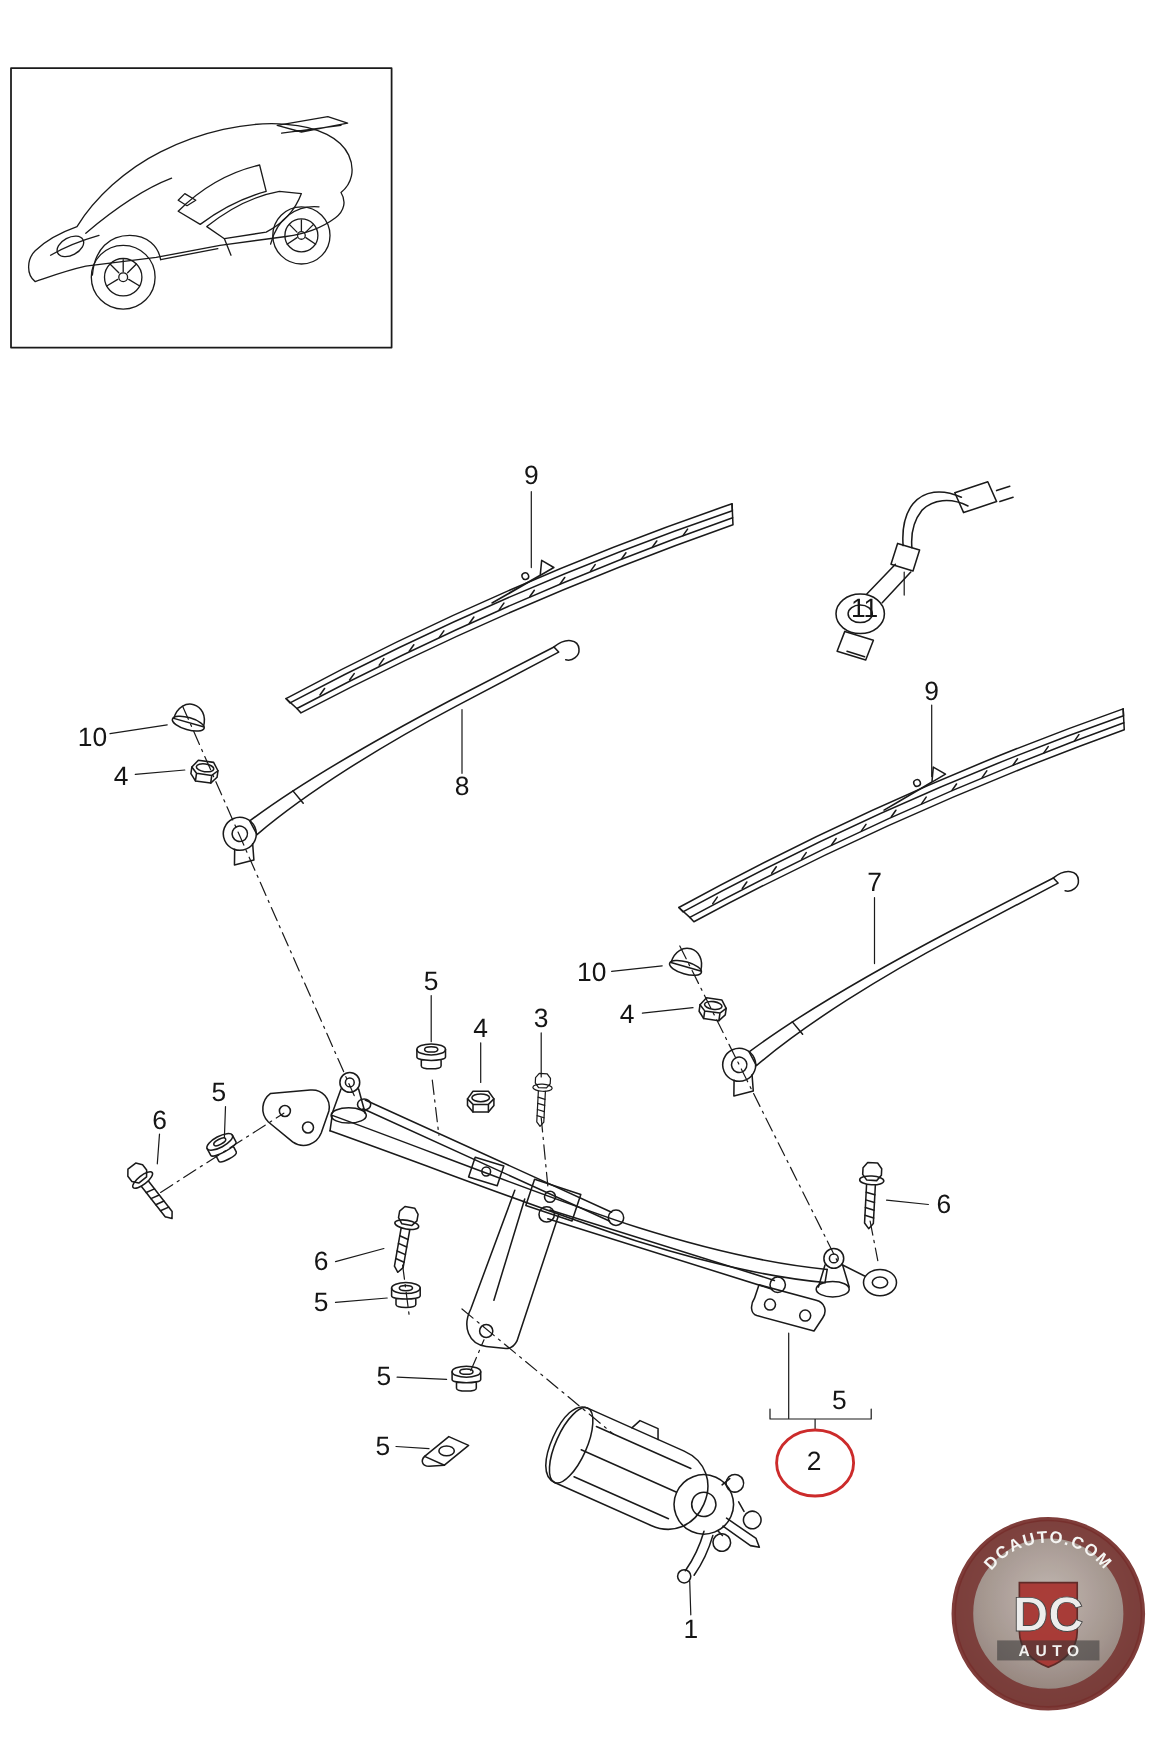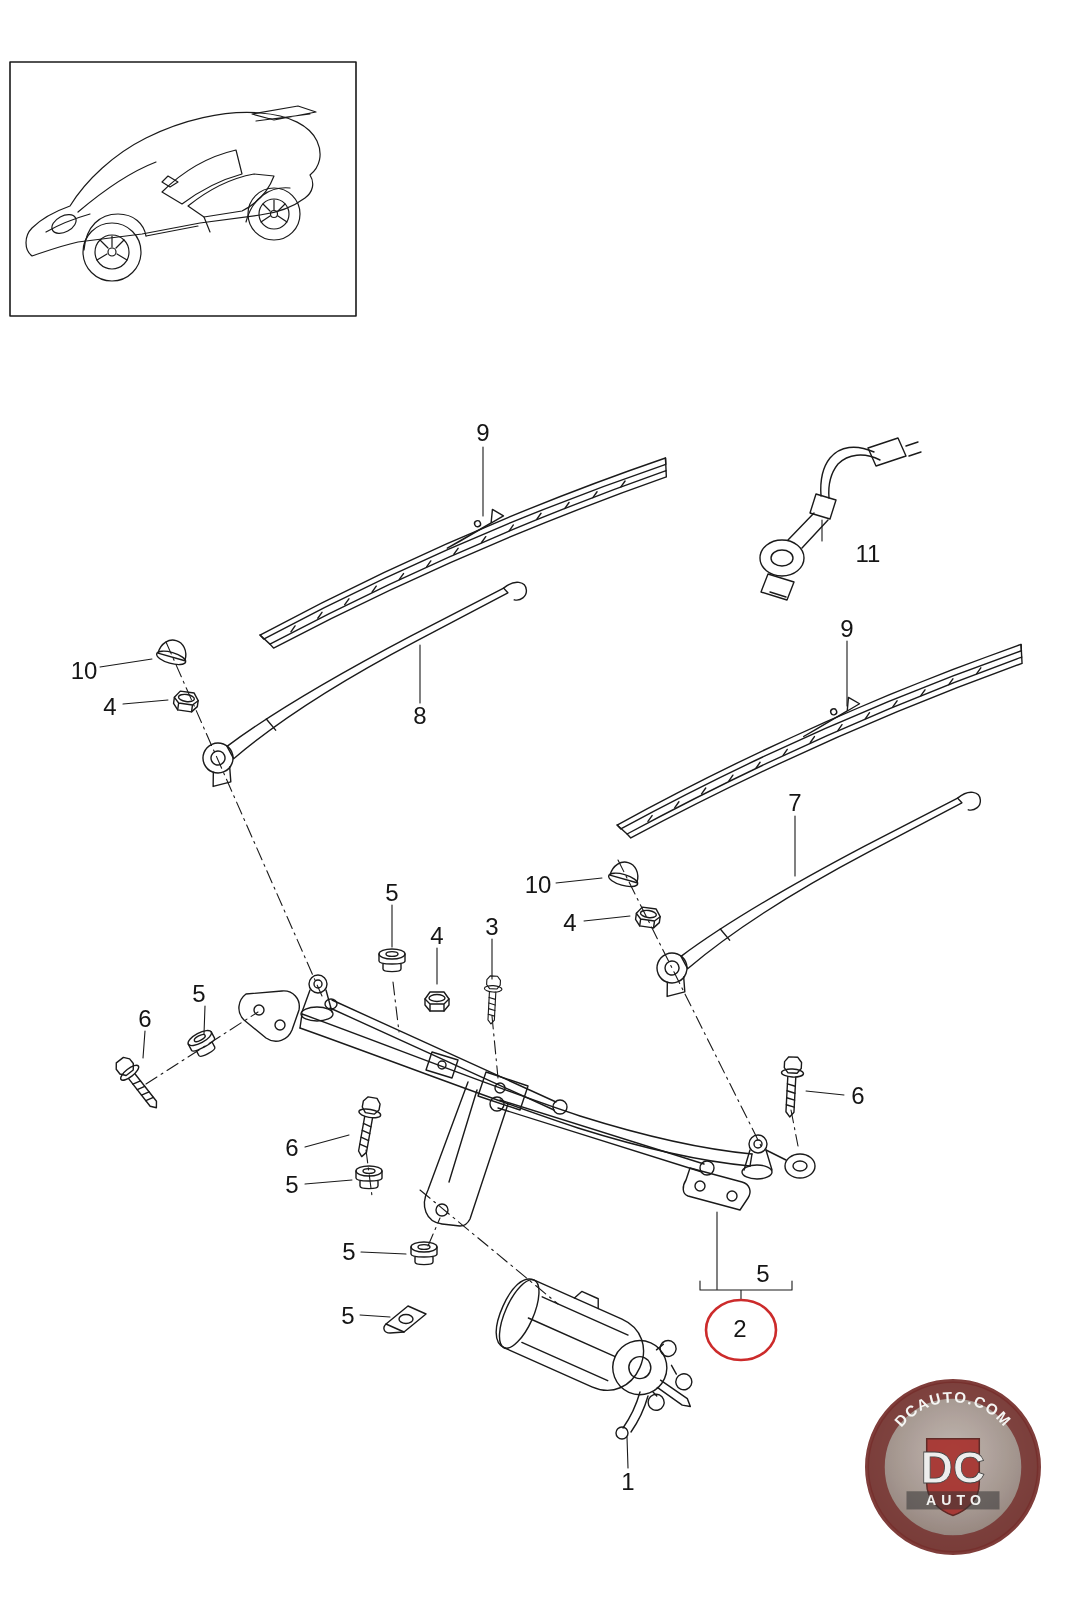--- a/index.html
+++ b/index.html
@@ -199,21 +199,21 @@
         <path d="M176,40 L208,46 M176,48 L206,54 M208,46 L214,52 L206,54"></path>
       </g>
       <path d="M640,1392 C636,1406 630,1418 623,1428 M648,1396 C644,1410 638,1422 631,1432"></path>
       <circle cx="622" cy="1433" r="6"></circle>
     </g>
 
     <ellipse cx="741" cy="1330" rx="35" ry="30" style="stroke:var(--highlight);stroke-width:2.6"></ellipse>
   </svg>
 
   <div class="callout" style="left:483px;top:433px">9</div>
-  <div class="callout" style="left:868px;top:554px">11</div>
+  <div class="callout" style="left:786px;top:554px">11</div>
   <div class="callout" style="left:420px;top:716px">8</div>
   <div class="callout" style="left:84px;top:671px">10</div>
   <div class="callout" style="left:110px;top:707px">4</div>
   <div class="callout" style="left:847px;top:629px">9</div>
   <div class="callout" style="left:795px;top:803px">7</div>
   <div class="callout" style="left:538px;top:885px">10</div>
   <div class="callout" style="left:570px;top:923px">4</div>
   <div class="callout" style="left:392px;top:893px">5</div>
   <div class="callout" style="left:437px;top:936px">4</div>
   <div class="callout" style="left:492px;top:927px">3</div>

